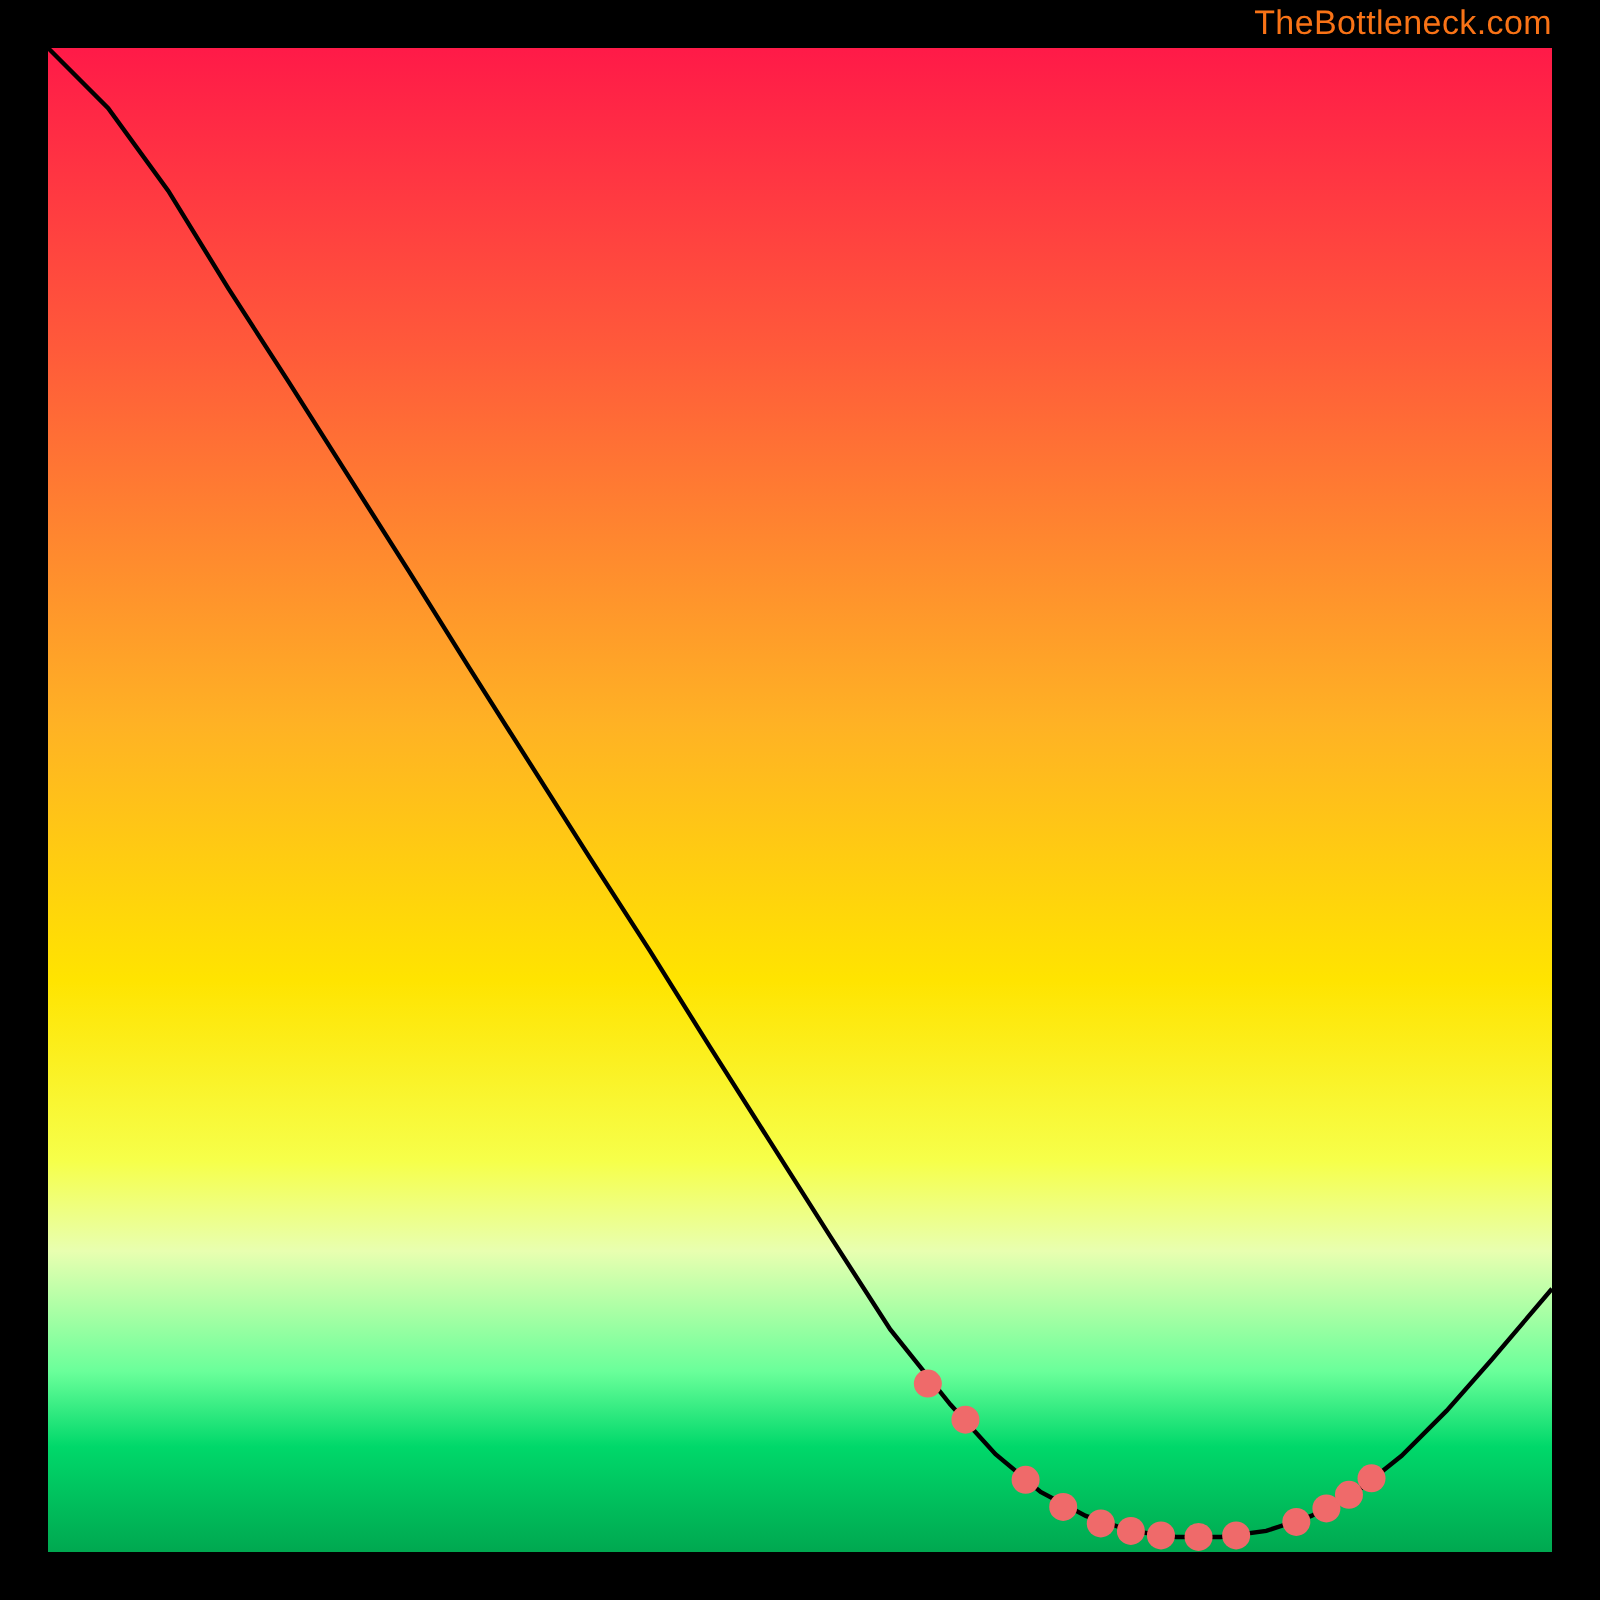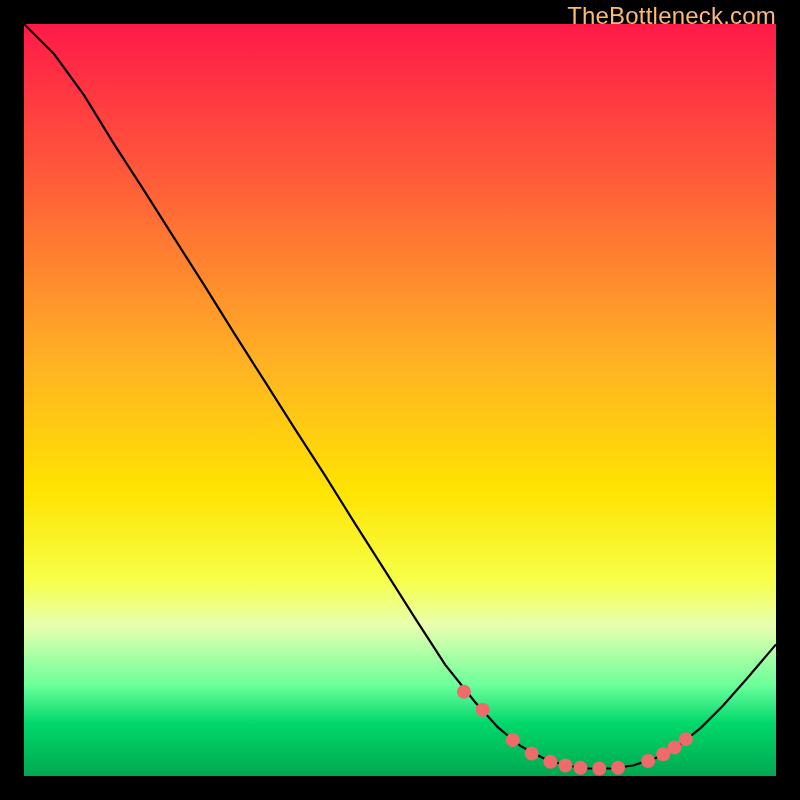--- a/index.html
+++ b/index.html
@@ -15,22 +15,22 @@
     left: 24px;
     top: 24px;
     width: 752px;
     height: 752px;
   }
   .watermark {
     position: absolute;
     top: 2px;
     right: 24px;
     font-family: Arial, Helvetica, sans-serif;
-    font-size: 24px;
-    color: #fdba74;
+    font-size: 17px;
+    color: #f97316;
     letter-spacing: 0.2px;
   }
   svg { display: block; }
 </style>
 </head>
 <body>
 
 <div class="frame">
   <div class="watermark">TheBottleneck.com</div>
   <div class="plot">

